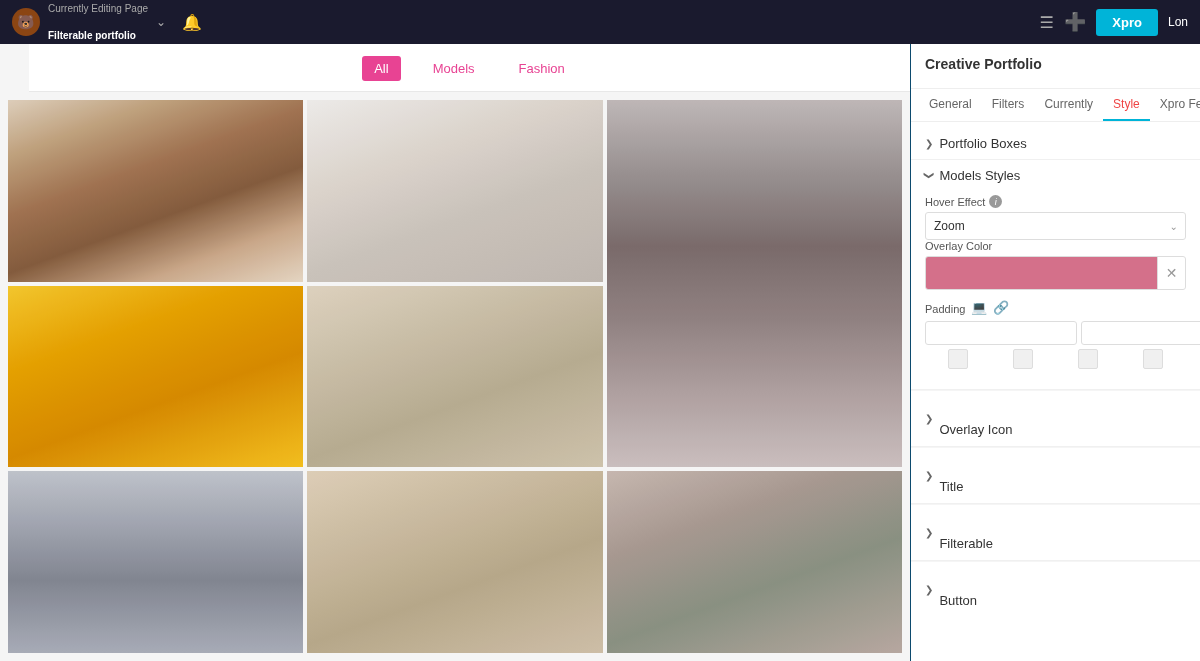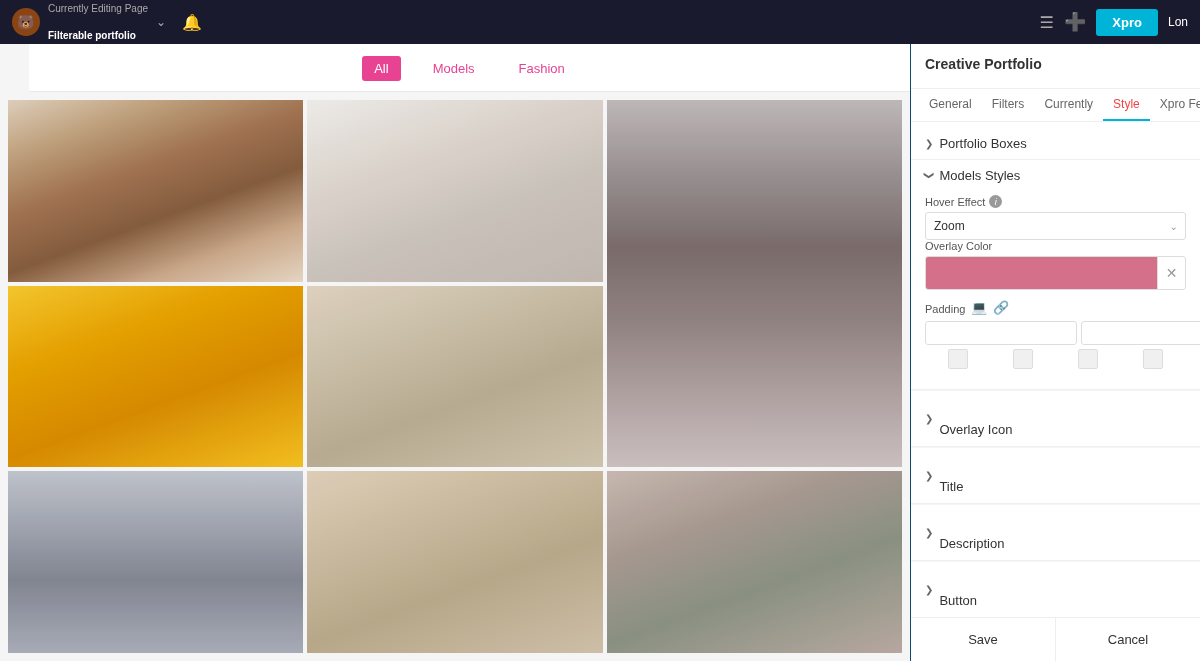--- a/index.html
+++ b/index.html
@@ -533,32 +533,28 @@
 
       <div class="collapsed-section">
         <span class="chevron-right">❯</span>
         <span class="collapsed-section-label">Title</span>
       </div>
 
       <div class="section-divider"></div>
 
       <div class="collapsed-section">
         <span class="chevron-right">❯</span>
-        <span class="collapsed-section-label">Description</span>
+        <span class="collapsed-section-label">Filterable</span>
       </div>
 
       <div class="section-divider"></div>
 
       <div class="collapsed-section">
         <span class="chevron-right">❯</span>
         <span class="collapsed-section-label">Button</span>
       </div>
 
     </div>
 
-    <div class="panel-footer">
-      <button class="footer-btn save">Save</button>
-      <button class="footer-btn cancel">Cancel</button>
-    </div>
 
   </div>
 
 </div>
 
 </body></html>

